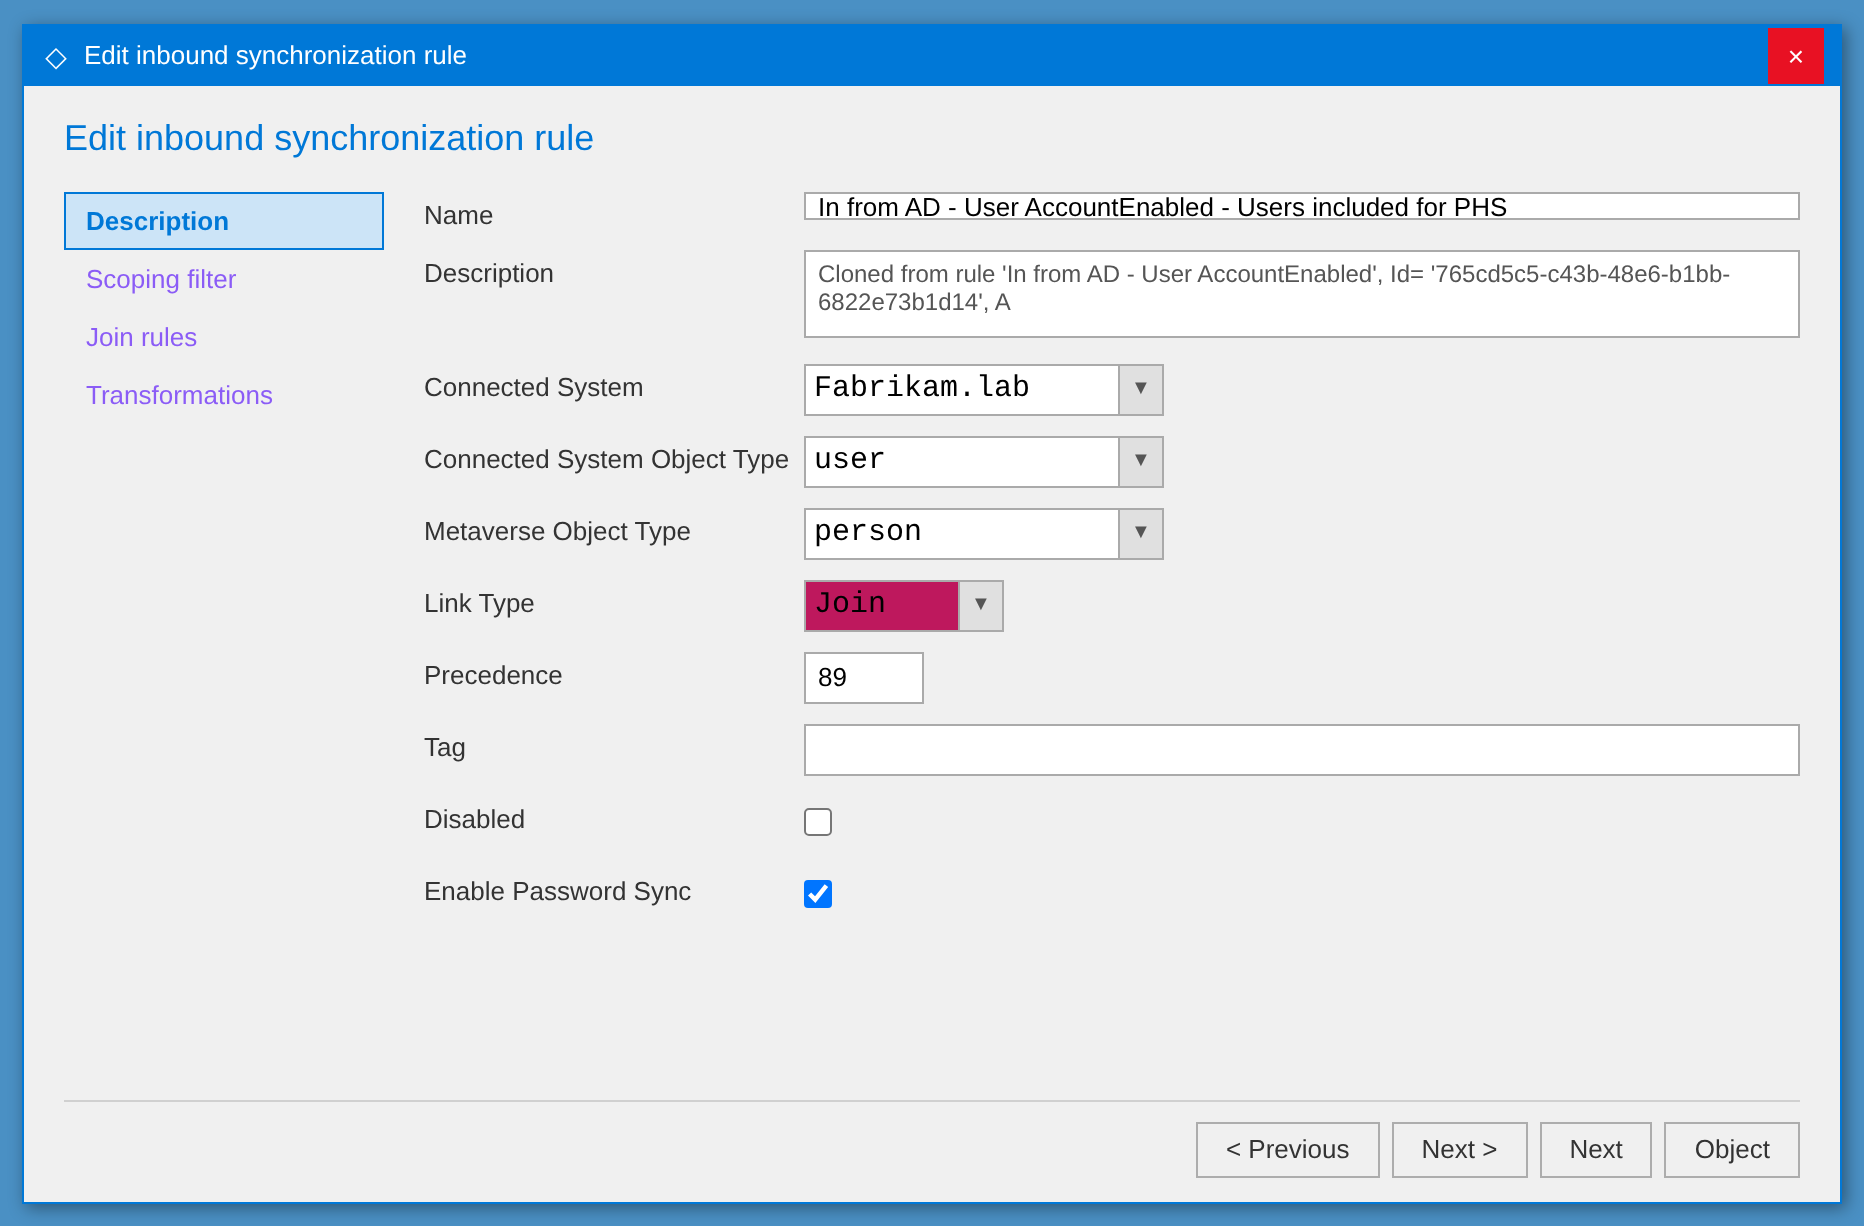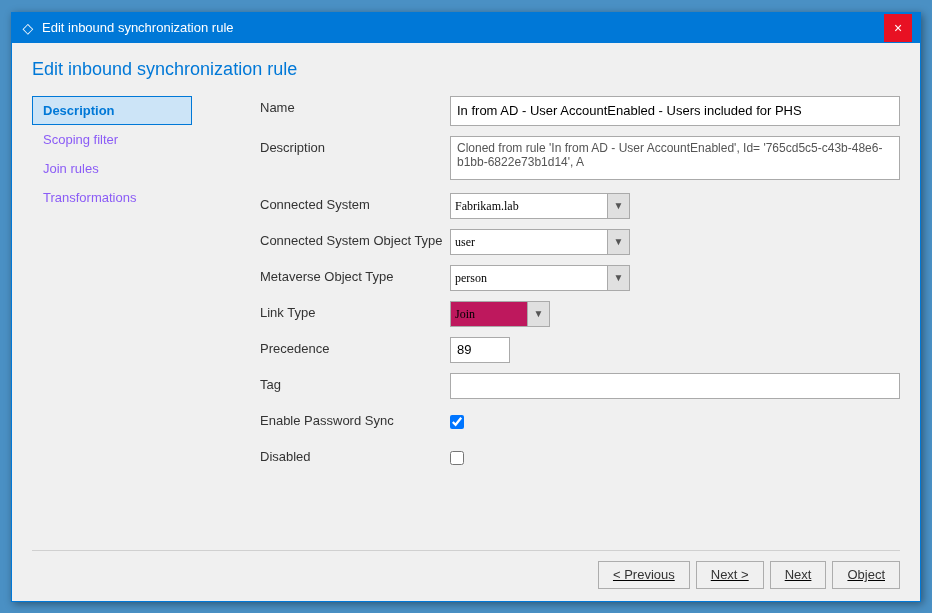--- a/index.html
+++ b/index.html
@@ -110,28 +110,27 @@
       display: flex;
       align-items: flex-start;
       margin-bottom: 10px;
     }
     .form-label {
       width: 190px;
       flex-shrink: 0;
       font-size: 13px;
       color: #333;
       padding-top: 4px;
-      margin-left: 48px;
     }
     .form-control {
       flex: 1;
     }
     .form-input {
       width: 100%;
-      height: 30px;
+      height: 14px;
       border: 1px solid #aaa;
       padding: 2px 6px;
       font-size: 13px;
       font-family: inherit;
       background: white;
       outline: none;
     }
     .form-textarea {
       width: 100%;
       height: 44px;
@@ -150,22 +149,22 @@
       width: 180px;
       border: 1px solid #aaa;
       background: white;
       height: 26px;
     }
     .form-select {
       flex: 1;
       border: none;
       height: 100%;
       padding: 2px 4px;
-      font-size: 12px;
-      font-family: Liberation Serif, serif;
+      font-size: 15px;
+      font-family: Liberation Mono, monospace;
       background: transparent;
       outline: none;
       appearance: none;
       -webkit-appearance: none;
     }
     .select-arrow {
       width: 22px;
       height: 100%;
       background: #e0e0e0;
       border-left: 1px solid #aaa;
@@ -208,21 +207,20 @@
       cursor: pointer;
     }
     .footer {
       display: flex;
       justify-content: flex-end;
       align-items: center;
       padding: 10px 0 0 0;
       gap: 6px;
       border-top: 1px solid #d0d0d0;
       margin-top: 20px;
-      text-decoration: underline;
     }
     .btn {
       height: 28px;
       padding: 0 14px;
       font-size: 13px;
       font-family: inherit;
       border: 1px solid #adadad;
       background: #f0f0f0;
       cursor: pointer;
       color: #333;
@@ -341,33 +339,33 @@
         </div>
 
         <div class="form-row">
           <div class="form-label">Tag</div>
           <div class="form-control">
             <input type="text" class="form-input-tag" style="">
           </div>
         </div>
 
         <div class="form-row">
+          <div class="form-label">Disabled</div>
+          <div class="form-control">
+            <div class="checkbox-wrapper">
+              <input type="checkbox" class="checkbox-input" style="">
+            </div>
+          </div>
+        </div>
+
+        <div class="form-row">
           <div class="form-label">Enable Password Sync</div>
           <div class="form-control">
             <div class="checkbox-wrapper">
               <input type="checkbox" class="checkbox-input" checked="" style="">
-            </div>
-          </div>
-        </div>
-
-        <div class="form-row">
-          <div class="form-label">Disabled</div>
-          <div class="form-control">
-            <div class="checkbox-wrapper">
-              <input type="checkbox" class="checkbox-input" style="">
             </div>
           </div>
         </div>
 
       </div>
     </div>
 
     <div class="footer">
       <button class="btn">&lt; Previous</button>
       <button class="btn">Next &gt;</button>

